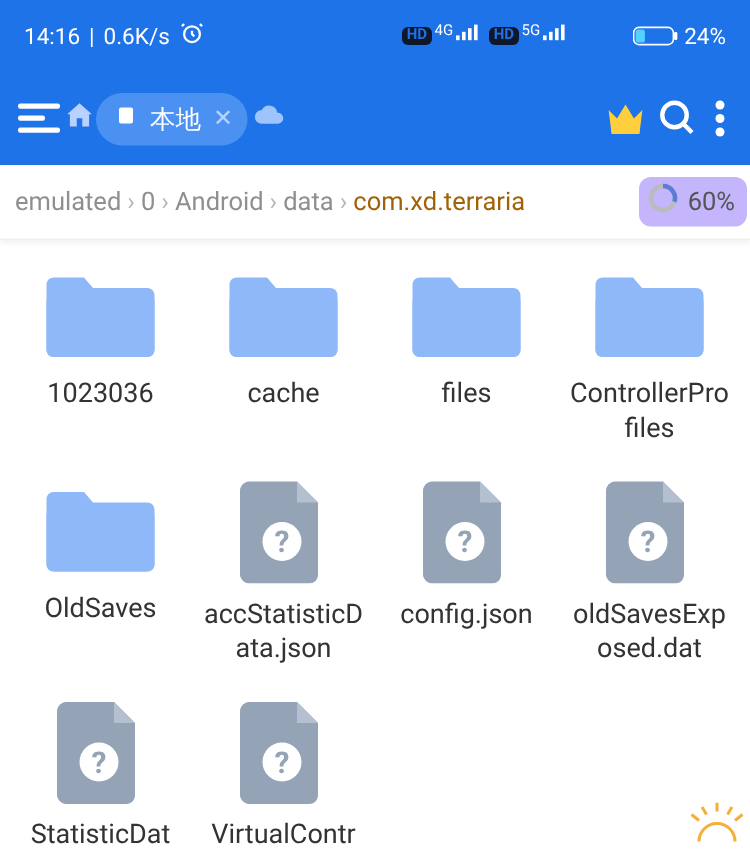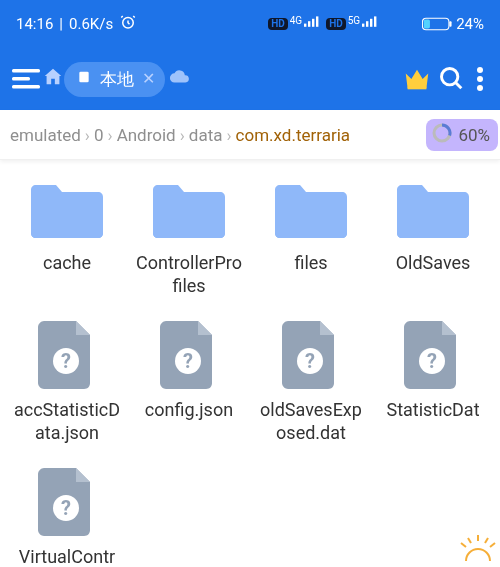--- a/index.html
+++ b/index.html
@@ -227,39 +227,48 @@
 </div>
 
 <div class="grid" id="grid">
     <div class="item folder">
       <div class="thumb">
         <svg viewBox="0 0 80 66">
           <path d="M4 14c0-3 2-5 5-5h20l6 7h36c3 0 5 2 5 5v36c0 3-2 5-5 5H9c-3 0-5-2-5-5V14z" fill="#8fb8f9"></path>
           <path d="M4 24h72v33c0 3-2 5-5 5H9c-3 0-5-2-5-5V24z" fill="#8fb8f9"></path>
         </svg>
       </div>
+      <div class="label">1023036</div>
+    </div>
+    <div class="item folder">
+      <div class="thumb">
+        <svg viewBox="0 0 80 66">
+          <path d="M4 14c0-3 2-5 5-5h20l6 7h36c3 0 5 2 5 5v36c0 3-2 5-5 5H9c-3 0-5-2-5-5V14z" fill="#8fb8f9"></path>
+          <path d="M4 24h72v33c0 3-2 5-5 5H9c-3 0-5-2-5-5V24z" fill="#8fb8f9"></path>
+        </svg>
+      </div>
       <div class="label">cache</div>
     </div>
     <div class="item folder">
       <div class="thumb">
         <svg viewBox="0 0 80 66">
           <path d="M4 14c0-3 2-5 5-5h20l6 7h36c3 0 5 2 5 5v36c0 3-2 5-5 5H9c-3 0-5-2-5-5V14z" fill="#8fb8f9"></path>
           <path d="M4 24h72v33c0 3-2 5-5 5H9c-3 0-5-2-5-5V24z" fill="#8fb8f9"></path>
         </svg>
       </div>
+      <div class="label">files</div>
+    </div>
+    <div class="item folder">
+      <div class="thumb">
+        <svg viewBox="0 0 80 66">
+          <path d="M4 14c0-3 2-5 5-5h20l6 7h36c3 0 5 2 5 5v36c0 3-2 5-5 5H9c-3 0-5-2-5-5V14z" fill="#8fb8f9"></path>
+          <path d="M4 24h72v33c0 3-2 5-5 5H9c-3 0-5-2-5-5V24z" fill="#8fb8f9"></path>
+        </svg>
+      </div>
       <div class="label">ControllerProfiles</div>
-    </div>
-    <div class="item folder">
-      <div class="thumb">
-        <svg viewBox="0 0 80 66">
-          <path d="M4 14c0-3 2-5 5-5h20l6 7h36c3 0 5 2 5 5v36c0 3-2 5-5 5H9c-3 0-5-2-5-5V14z" fill="#8fb8f9"></path>
-          <path d="M4 24h72v33c0 3-2 5-5 5H9c-3 0-5-2-5-5V24z" fill="#8fb8f9"></path>
-        </svg>
-      </div>
-      <div class="label">files</div>
     </div>
     <div class="item folder">
       <div class="thumb">
         <svg viewBox="0 0 80 66">
           <path d="M4 14c0-3 2-5 5-5h20l6 7h36c3 0 5 2 5 5v36c0 3-2 5-5 5H9c-3 0-5-2-5-5V14z" fill="#8fb8f9"></path>
           <path d="M4 24h72v33c0 3-2 5-5 5H9c-3 0-5-2-5-5V24z" fill="#8fb8f9"></path>
         </svg>
       </div>
       <div class="label">OldSaves</div>
     </div>

